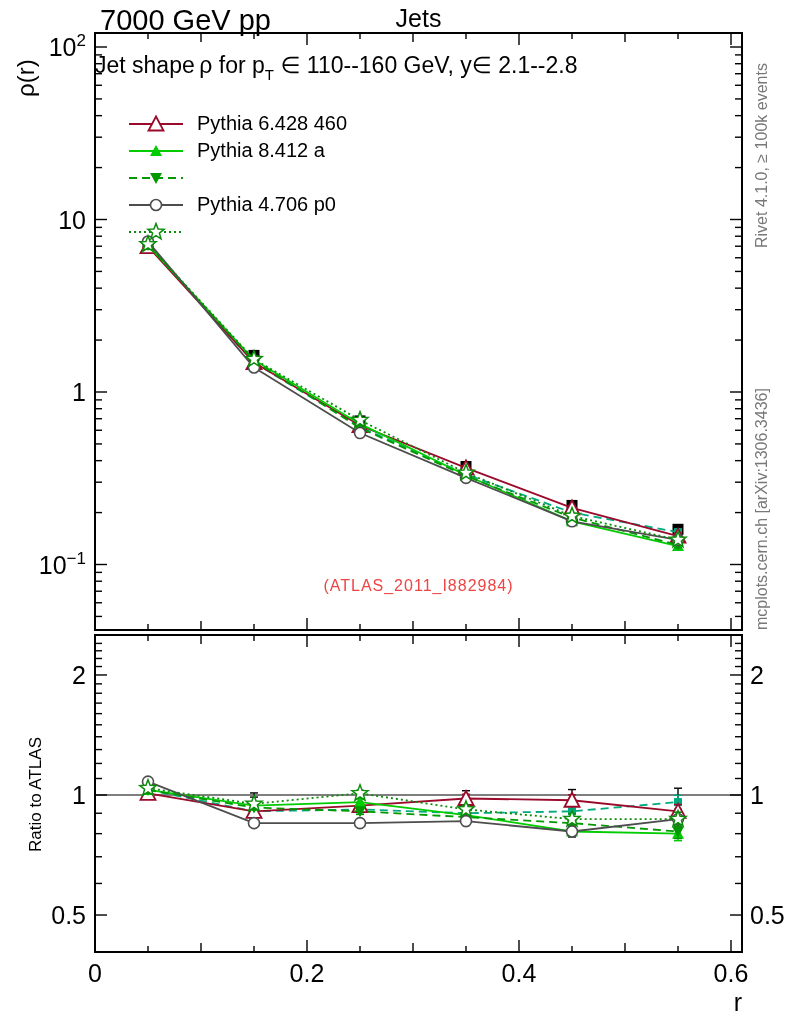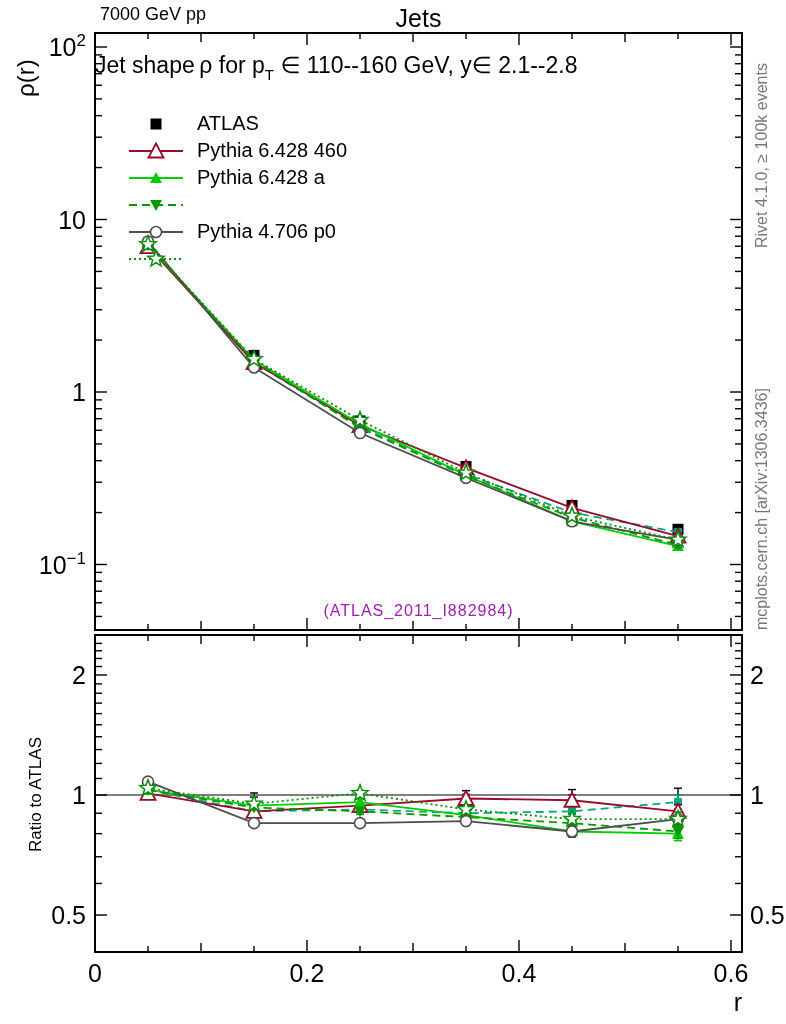--- a/index.html
+++ b/index.html
@@ -1,27 +1,27 @@
 <!DOCTYPE html>
 <html><head>
 <meta charset="utf-8">
 <style>
   html,body{margin:0;padding:0;background:#fff;}
   #page{position:relative;width:786px;height:1024px;background:#fff;
         font-family:"Liberation Sans", sans-serif;color:#000;overflow:hidden;}
   .abs{position:absolute;}
   #plot-svg{position:absolute;left:0;top:0;}
-  #header-left{left:100px;top:4px;font-size:18px;}
+  #header-left{left:100px;top:4px;font-size:29px;}
   #header-right{left:95px;top:4px;width:647px;text-align:center;font-size:25px;}
   #plot-title{left:95px;top:52px;width:647px;text-align:left;font-size:23px;white-space:nowrap;}
   #plot-title sub{font-size:15px;vertical-align:-7px;}
   #ylabel-main{left:12px;top:97px;font-size:24px;transform:rotate(-90deg);transform-origin:left top;white-space:nowrap;}
   #ylabel-ratio{left:26px;top:852px;font-size:17px;transform:rotate(-90deg);transform-origin:left top;white-space:nowrap;}
   #xlabel{left:95px;top:988px;width:647px;text-align:right;font-size:25px;}
-  #watermark{left:95px;top:577px;width:647px;text-align:center;font-size:16px;color:#a21caf;letter-spacing:1px;margin-top:25px;}
+  #watermark{left:95px;top:577px;width:647px;text-align:center;font-size:16px;color:#ef4444;letter-spacing:1px;}
   .side-note{color:#787878;font-size:16px;transform:rotate(-90deg);transform-origin:left top;white-space:nowrap;}
   #side-note-rivet{left:753px;top:248px;}
   #side-note-mcplots{left:753px;top:630px;}
   #legend{left:128px;top:110px;}
   .legend-row{display:flex;align-items:center;height:27px;}
   .legend-marker{width:56px;height:20px;flex:0 0 56px;}
   .legend-label{margin-left:13px;font-size:20px;white-space:nowrap;}
 </style>
 </head>
 <body>
@@ -577,37 +577,31 @@
   <div class="abs" id="xlabel">r</div>
 
   <div class="abs" id="watermark">(ATLAS_2011_I882984)</div>
 
   <div class="abs side-note" id="side-note-rivet">Rivet 4.1.0, ≥ 100k events</div>
   <div class="abs side-note" id="side-note-mcplots">mcplots.cern.ch [arXiv:1306.3436]</div>
 
   <div class="abs" id="legend">
       <div class="legend-row">
         <svg class="legend-marker" width="56" height="20">
-          <rect x="22.5" y="4.5" width="11" height="11" fill="#000000"></rect>
-        </svg>
-        <span class="legend-label">ATLAS</span>
-      </div>
-      <div class="legend-row">
-        <svg class="legend-marker" width="56" height="20">
           <line x1="1" x2="55" y1="10" y2="10" stroke="#9a0a2a" stroke-width="1.8"></line>
           <path d="M28,2.5 L35.5,16.5 L20.5,16.5 Z" fill="#fff" stroke="#9a0a2a" stroke-width="1.8"></path>
         </svg>
         <span class="legend-label">Pythia 6.428 460</span>
       </div>
       <div class="legend-row">
         <svg class="legend-marker" width="56" height="20">
           <line x1="1" x2="55" y1="10" y2="10" stroke="#00cc00" stroke-width="1.8"></line>
           <path d="M28,4 L34,15 L22,15 Z" fill="#00cc00"></path>
         </svg>
-        <span class="legend-label">Pythia 6.428 a</span>
+        <span class="legend-label">Pythia 8.412 a</span>
       </div>
       <div class="legend-row">
         <svg class="legend-marker" width="56" height="20">
           <line x1="1" x2="55" y1="10" y2="10" stroke="#009900" stroke-width="1.8" stroke-dasharray="8,5"></line>
           <path d="M28,16 L34,5 L22,5 Z" fill="#009900"></path>
         </svg>
       </div>
       <div class="legend-row">
         <svg class="legend-marker" width="56" height="20">
           <line x1="1" x2="55" y1="10" y2="10" stroke="#4d4d4d" stroke-width="1.8"></line>

